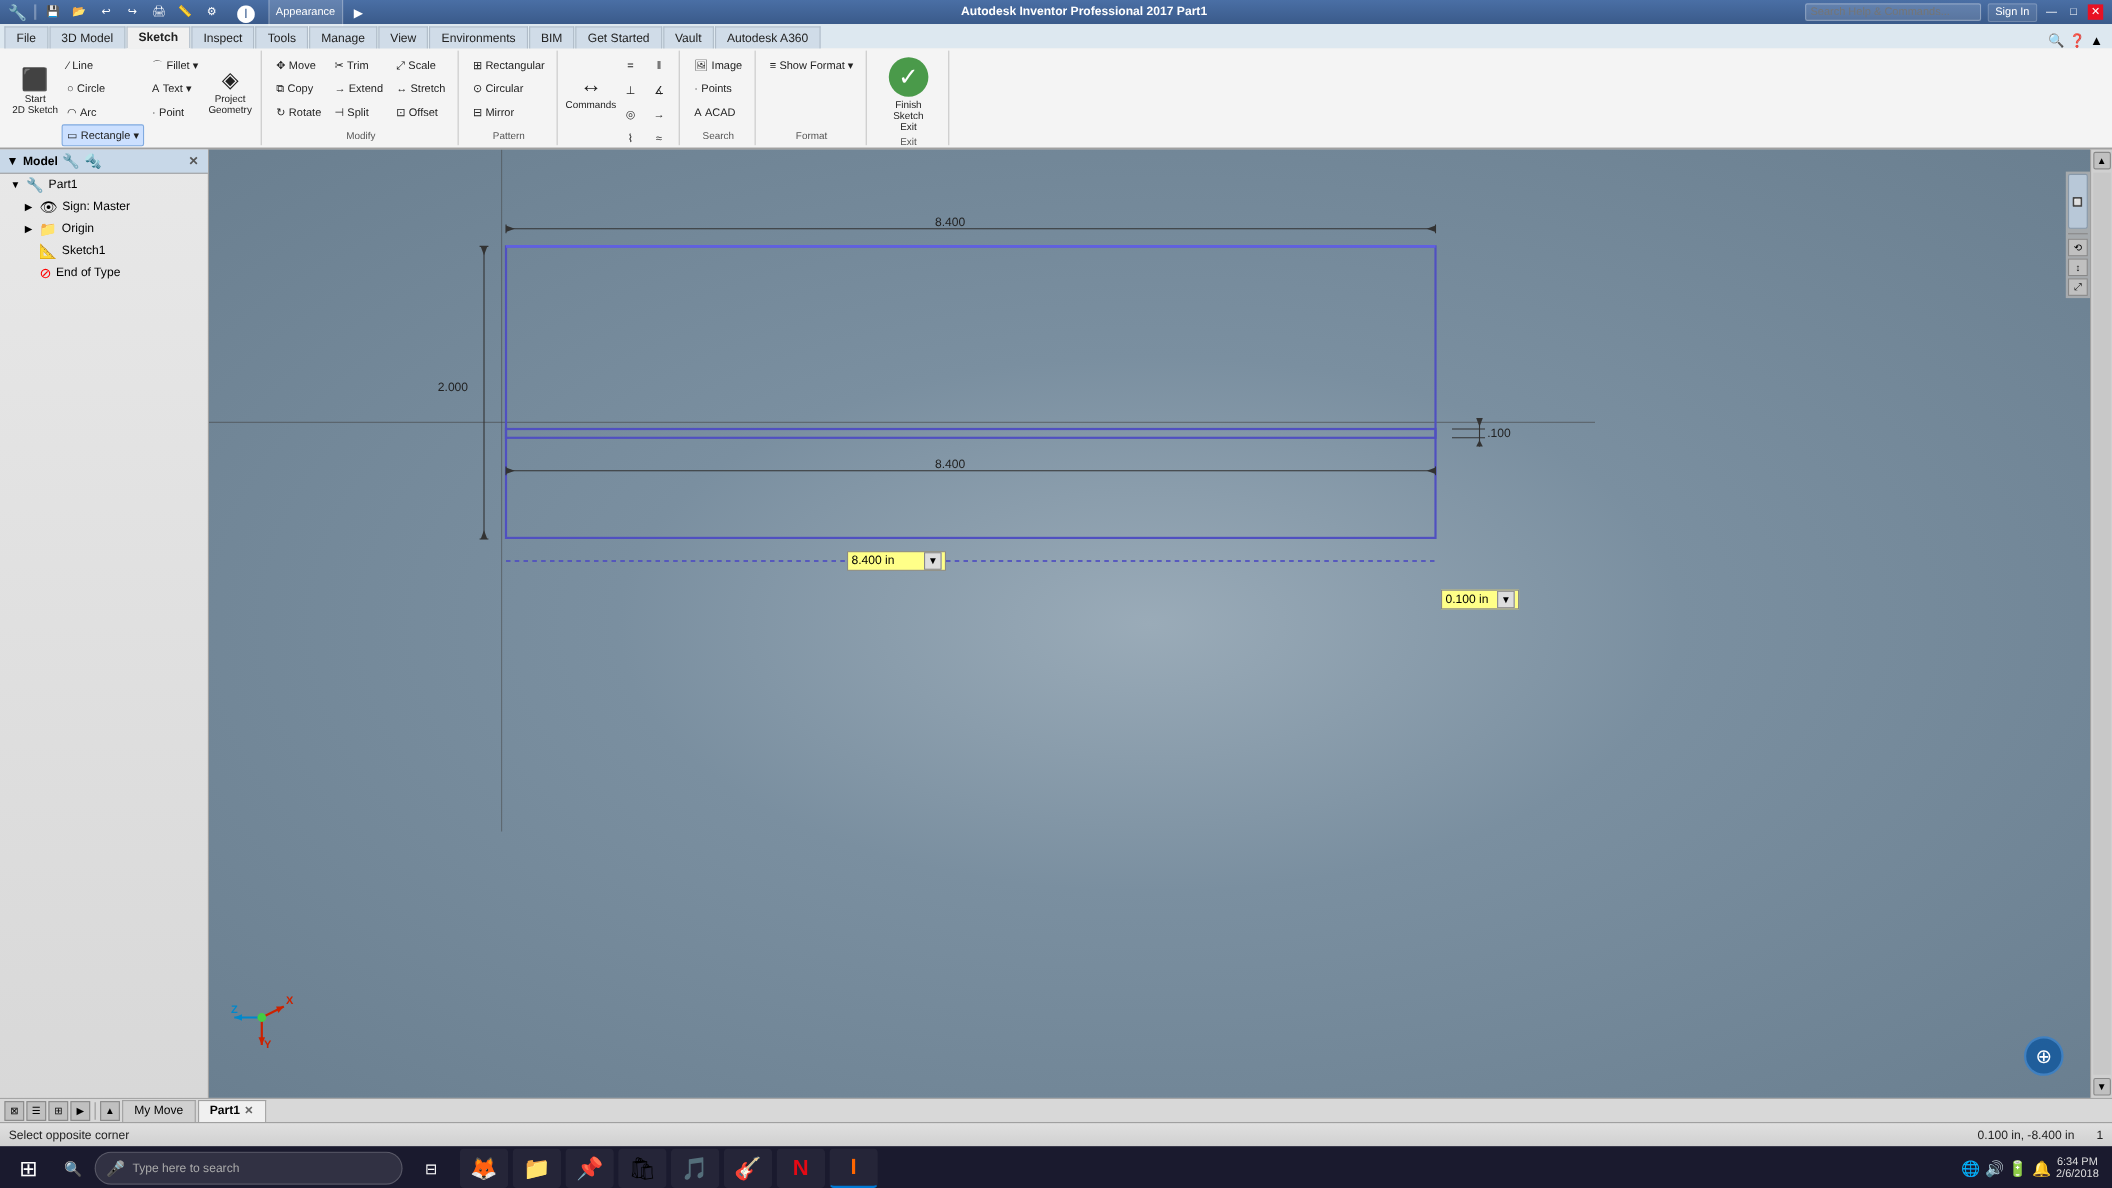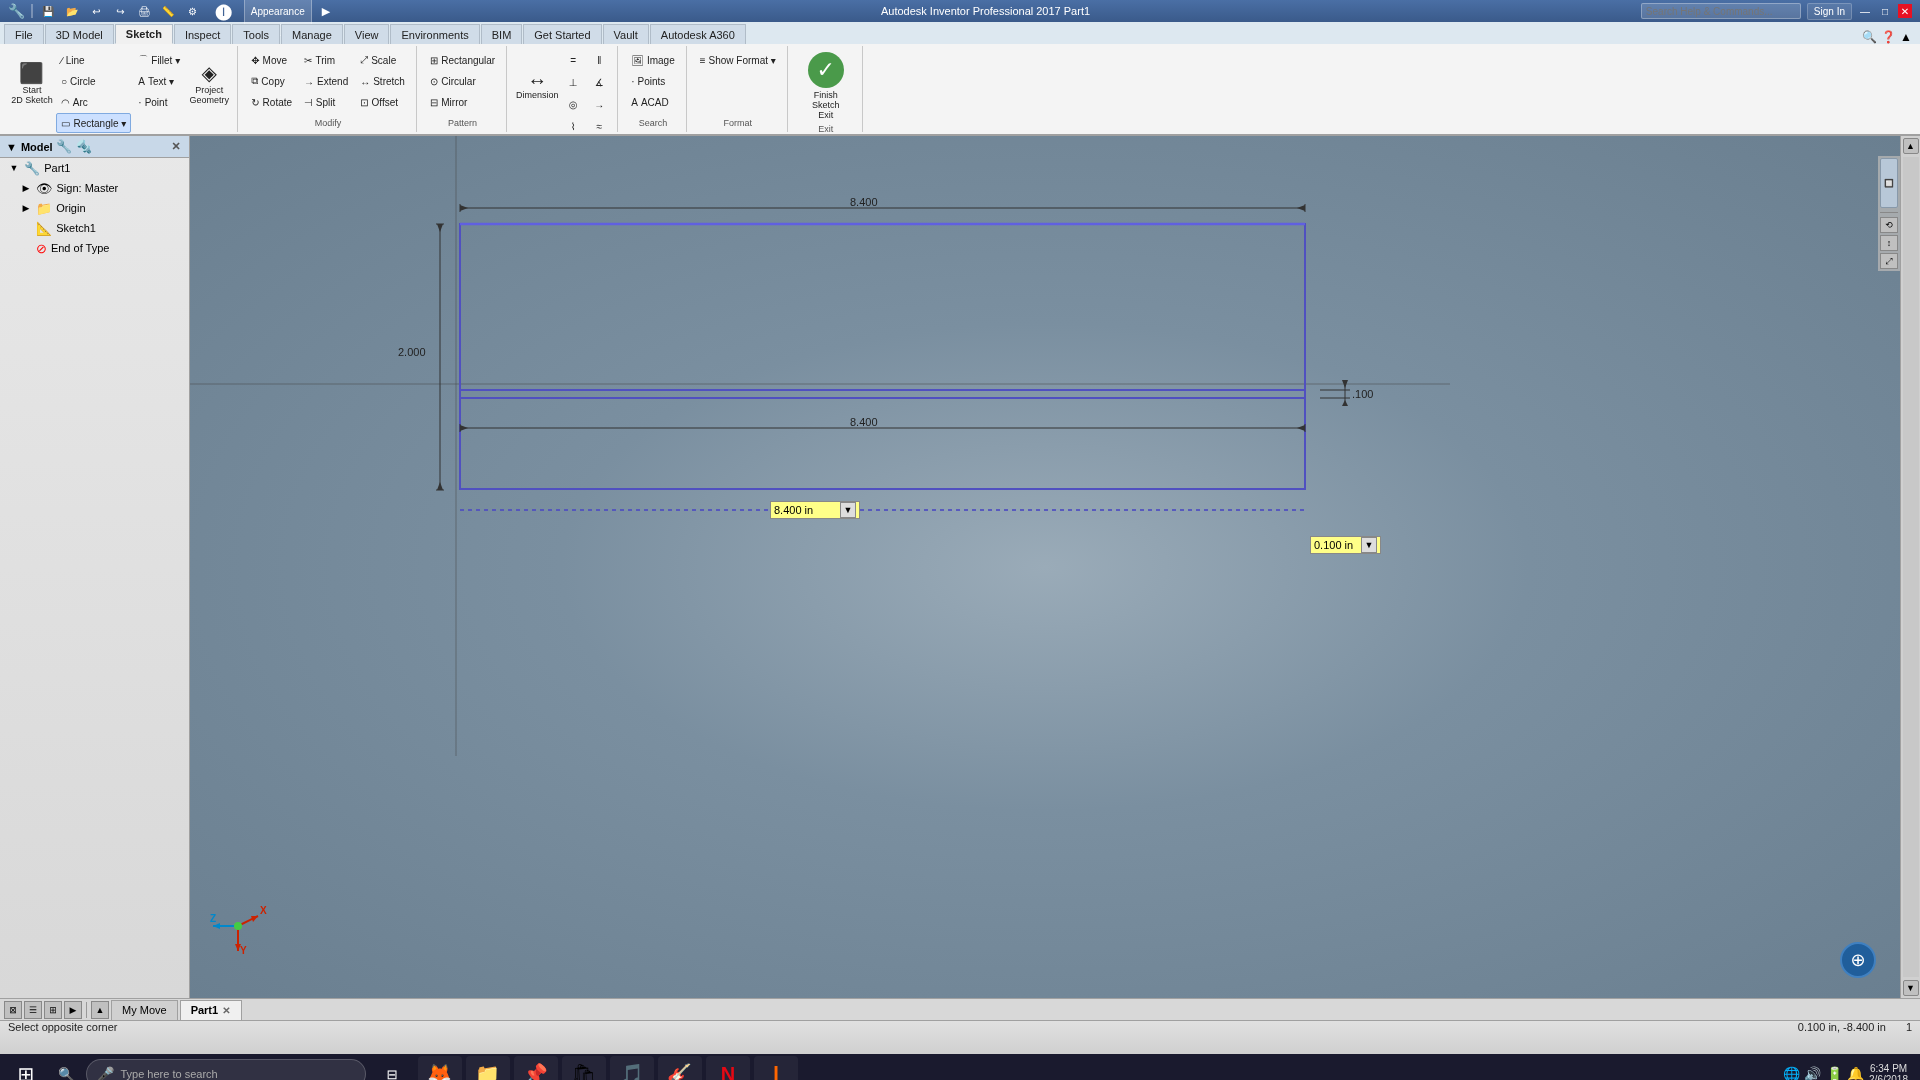--- a/index.html
+++ b/index.html
@@ -9,21 +9,21 @@
     #titlebar {
       height: 22px;
       background: linear-gradient(to bottom, #4a6fa5, #3a5a8a);
       display: flex;
       align-items: center;
       justify-content: space-between;
       padding: 0 8px;
       color: white;
     }
     #titlebar .title-left { display: flex; align-items: center; gap: 6px; }
-    #titlebar .title-center { font-size: 11px; font-weight: normal; }
+    #titlebar .title-center { font-size: 11px; font-weight: bold; }
     #titlebar .title-right { display: flex; align-items: center; gap: 6px; }
     #titlebar .title-btn { width: 14px; height: 14px; display: flex; align-items: center; justify-content: center; font-size: 10px; cursor: pointer; }
     .qa-btn {
       width: 18px; height: 18px;
       background: none; border: none; color: white; cursor: pointer;
       display: flex; align-items: center; justify-content: center; font-size: 10px;
     }
 
     
     #ribbon {
@@ -215,25 +215,25 @@
       background: #c0c0c0;
       border: 1px solid #888;
       border-radius: 2px;
       cursor: pointer;
       display: flex; align-items: center; justify-content: center;
       font-size: 9px;
     }
 
     
     #status-bar {
-      height: 34px;
+      height: 22px;
       background: linear-gradient(to bottom, #e0e0e0, #d0d0d0);
       border-top: 1px solid #a0a0a0;
       display: flex;
-      align-items: flex-start;
+      align-items: center;
       padding: 0 8px;
       font-size: 11px;
       gap: 20px;
     }
     #status-left { flex: 1; color: #222; }
     #status-right { display: flex; align-items: center; gap: 20px; color: #222; }
     .bottom-tab {
       height: 20px;
       padding: 0 10px;
       background: #d0d0d0;
@@ -443,21 +443,21 @@
           <button class="ribbon-btn-sm"><span>⊟</span> Mirror</button>
         </div>
       </div>
       <div class="ribbon-group-label">Pattern</div>
     </div>
 
     <div class="ribbon-group">
       <div class="ribbon-group-content">
         <button class="ribbon-btn">
           <span class="ribbon-btn-icon">↔</span>
-          <span>Dimension</span>
+          <span>Commands</span>
         </button>
         <div class="ribbon-col" style="display:grid; grid-template-columns: 1fr 1fr; gap:2px;">
           <button class="ribbon-btn-sm" style="width:24px; justify-content:center;">=</button>
           <button class="ribbon-btn-sm" style="width:24px; justify-content:center;">‖</button>
           <button class="ribbon-btn-sm" style="width:24px; justify-content:center;">⊥</button>
           <button class="ribbon-btn-sm" style="width:24px; justify-content:center;">∡</button>
           <button class="ribbon-btn-sm" style="width:24px; justify-content:center;">◎</button>
           <button class="ribbon-btn-sm" style="width:24px; justify-content:center;">→</button>
           <button class="ribbon-btn-sm" style="width:24px; justify-content:center;">⌇</button>
           <button class="ribbon-btn-sm" style="width:24px; justify-content:center;">≈</button>

